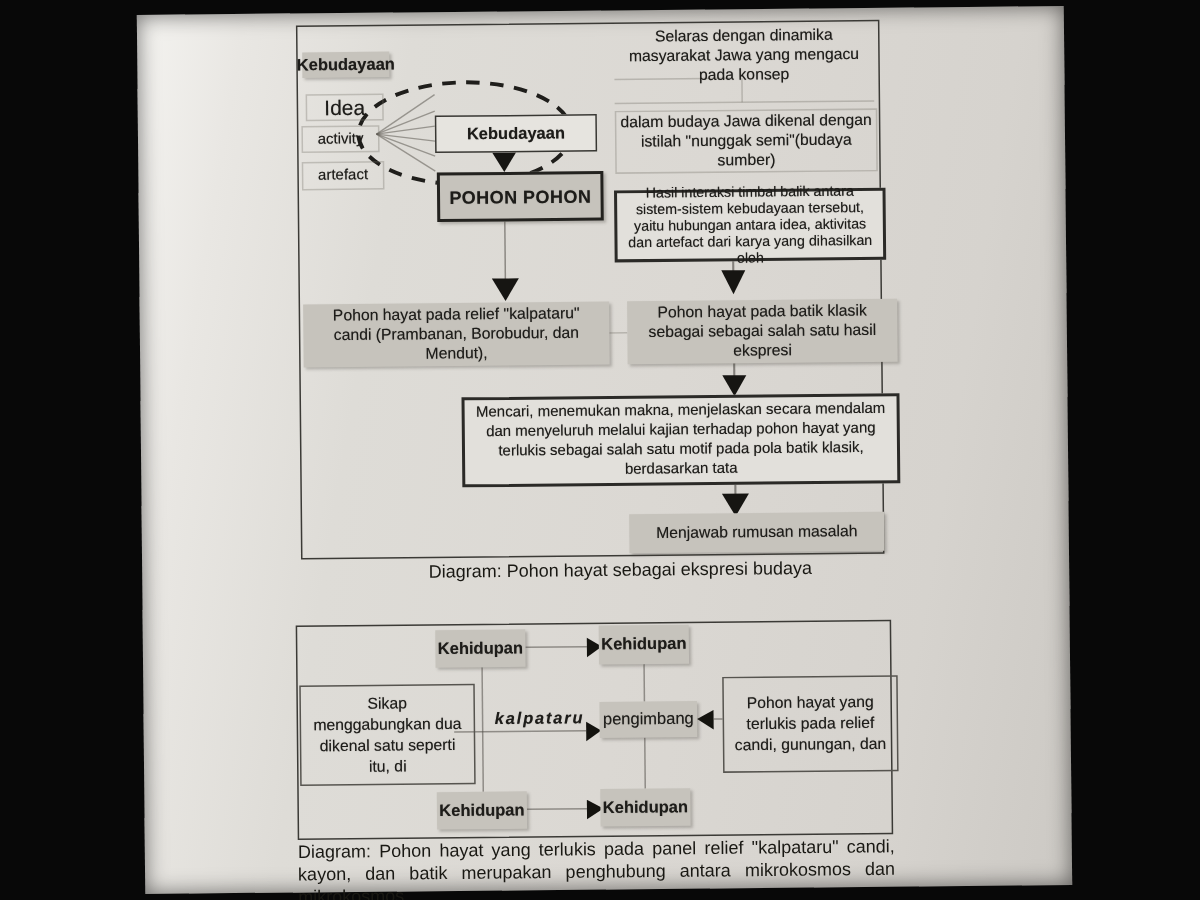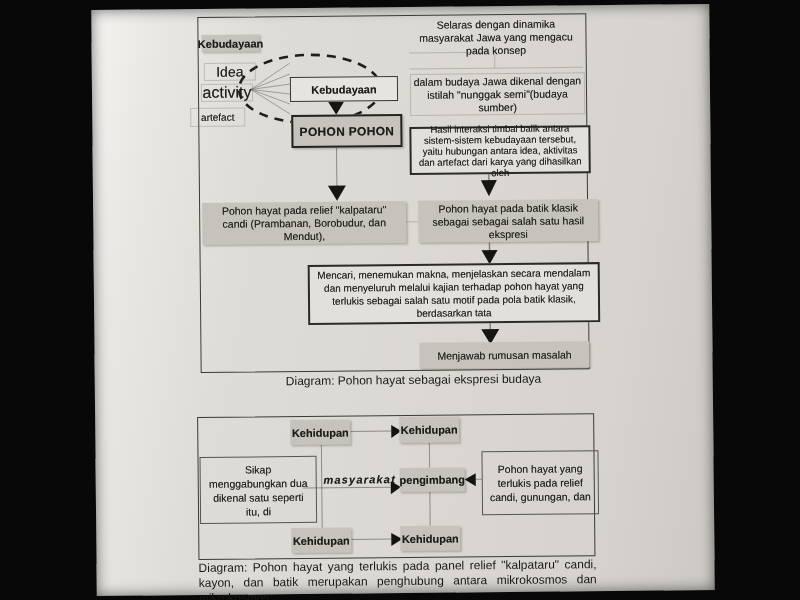--- a/index.html
+++ b/index.html
@@ -84,24 +84,24 @@
     <polygon points="295,526 295,539 306,532" fill="#14130f"></polygon>
   </svg>
 
   <div class="abs graybox ctr ink" style="left:110px;top:26px;width:58px;height:17px;font-size:11px;font-weight:bold;">
         <span>Kebudayaan</span>
       </div>
 
   <div class="abs faintcell ctr ink" style="left:112px;top:35px;width:50px;height:16px;font-size:14px;margin-top:19px;">
         <span>Idea</span>
       </div>
-  <div class="abs faintcell ctr ink" style="left:109px;top:75px;width:50px;height:16px;font-size:16px;">
+  <div class="abs faintcell ctr ink" style="left:109px;top:75px;width:50px;height:16px;font-size:10px;">
         <span>activity</span>
       </div>
-  <div class="abs faintcell ctr ink" style="left:98px;top:99px;width:53px;height:17px;font-size:10px;">
+  <div class="abs faintcell ctr ink" style="left:109px;top:99px;width:53px;height:17px;font-size:10px;">
         <span>artefact</span>
       </div>
 
   <div class="abs ctr ink" style="left:198px;top:69px;width:106px;height:23px;border:1.5px solid #383733;background:#e6e4df;font-size:11px;font-weight:bold;">
         <span>Kebudayaan</span>
       </div>
 
   <div class="abs ctr ink graybox" style="left:199px;top:107px;width:107px;height:29px;border:2.5px solid #23221f;font-size:12px;font-weight:bold;letter-spacing:.3px;">
         <span>POHON POHON</span>
       </div>
@@ -143,24 +143,24 @@
       </div>
   <div class="abs ctr ink graybox" style="left:304px;top:410px;width:60px;height:26px;font-size:11px;font-weight:bold;">
         <span>Kehidupan</span>
       </div>
 
   <div class="abs ctr ink outline-thin" style="left:104px;top:448px;width:103px;height:65px;font-size:10.5px;line-height:14px;padding:0 6px;">
         <span>Sikap menggabungkan dua dikenal satu seperti itu, di</span>
       </div>
 
   <div class="abs ctr ink" style="left:229px;top:464px;width:70px;height:16px;font-size:11px;font-weight:bold;font-style:italic;letter-spacing:1.2px;">
-        <span>masyarakat</span>
+        <span>kalpataru</span>
       </div>
 
-  <div class="abs ctr ink graybox" style="left:304px;top:461px;width:65px;height:24px;font-size:11px;font-weight:bold;">
+  <div class="abs ctr ink graybox" style="left:304px;top:461px;width:65px;height:24px;font-size:11px;font-weight:normal;">
         <span>pengimbang</span>
       </div>
 
   <div class="abs ctr ink outline-thin" style="left:386px;top:445px;width:107px;height:62px;font-size:10.5px;line-height:14px;padding:0 4px;">
         <span>Pohon hayat yang terlukis pada relief candi, gunungan, dan</span>
       </div>
 
   <div class="abs ctr ink graybox" style="left:195px;top:520px;width:60px;height:25px;font-size:11px;font-weight:bold;">
         <span>Kehidupan</span>
       </div>

